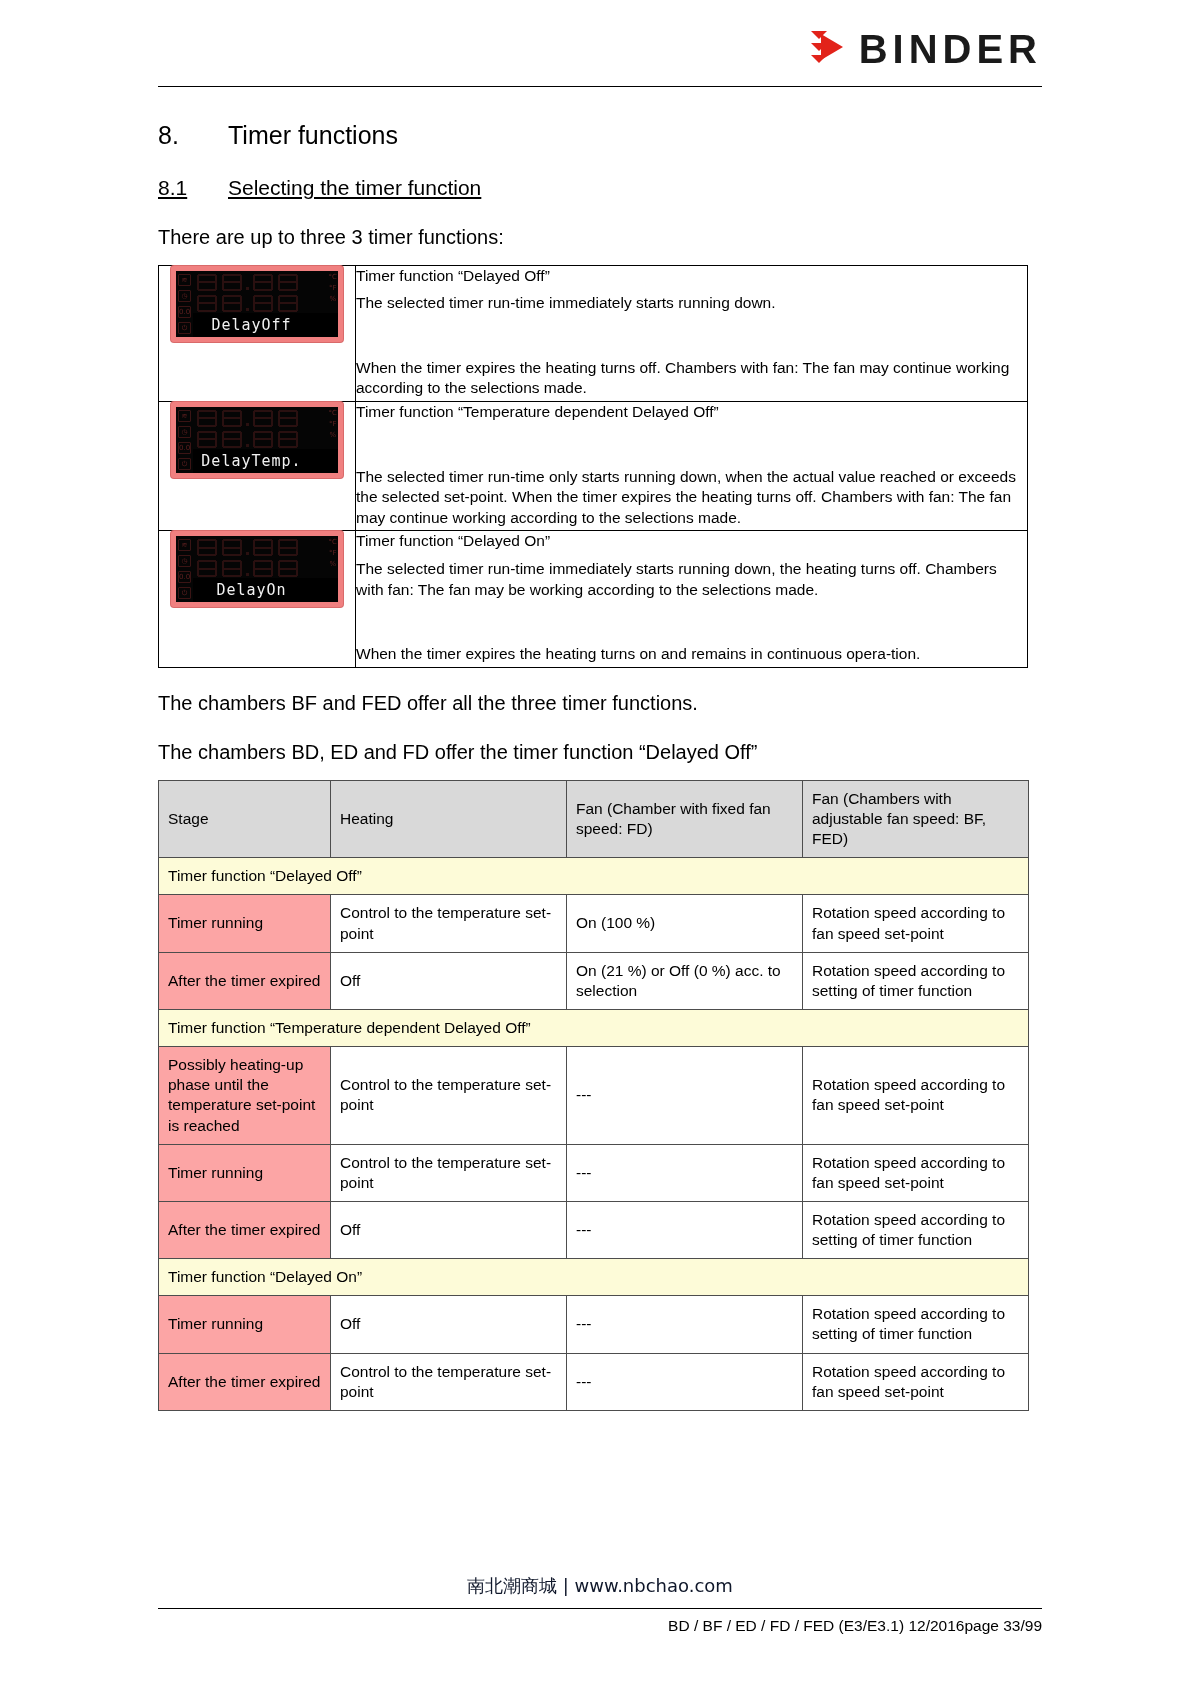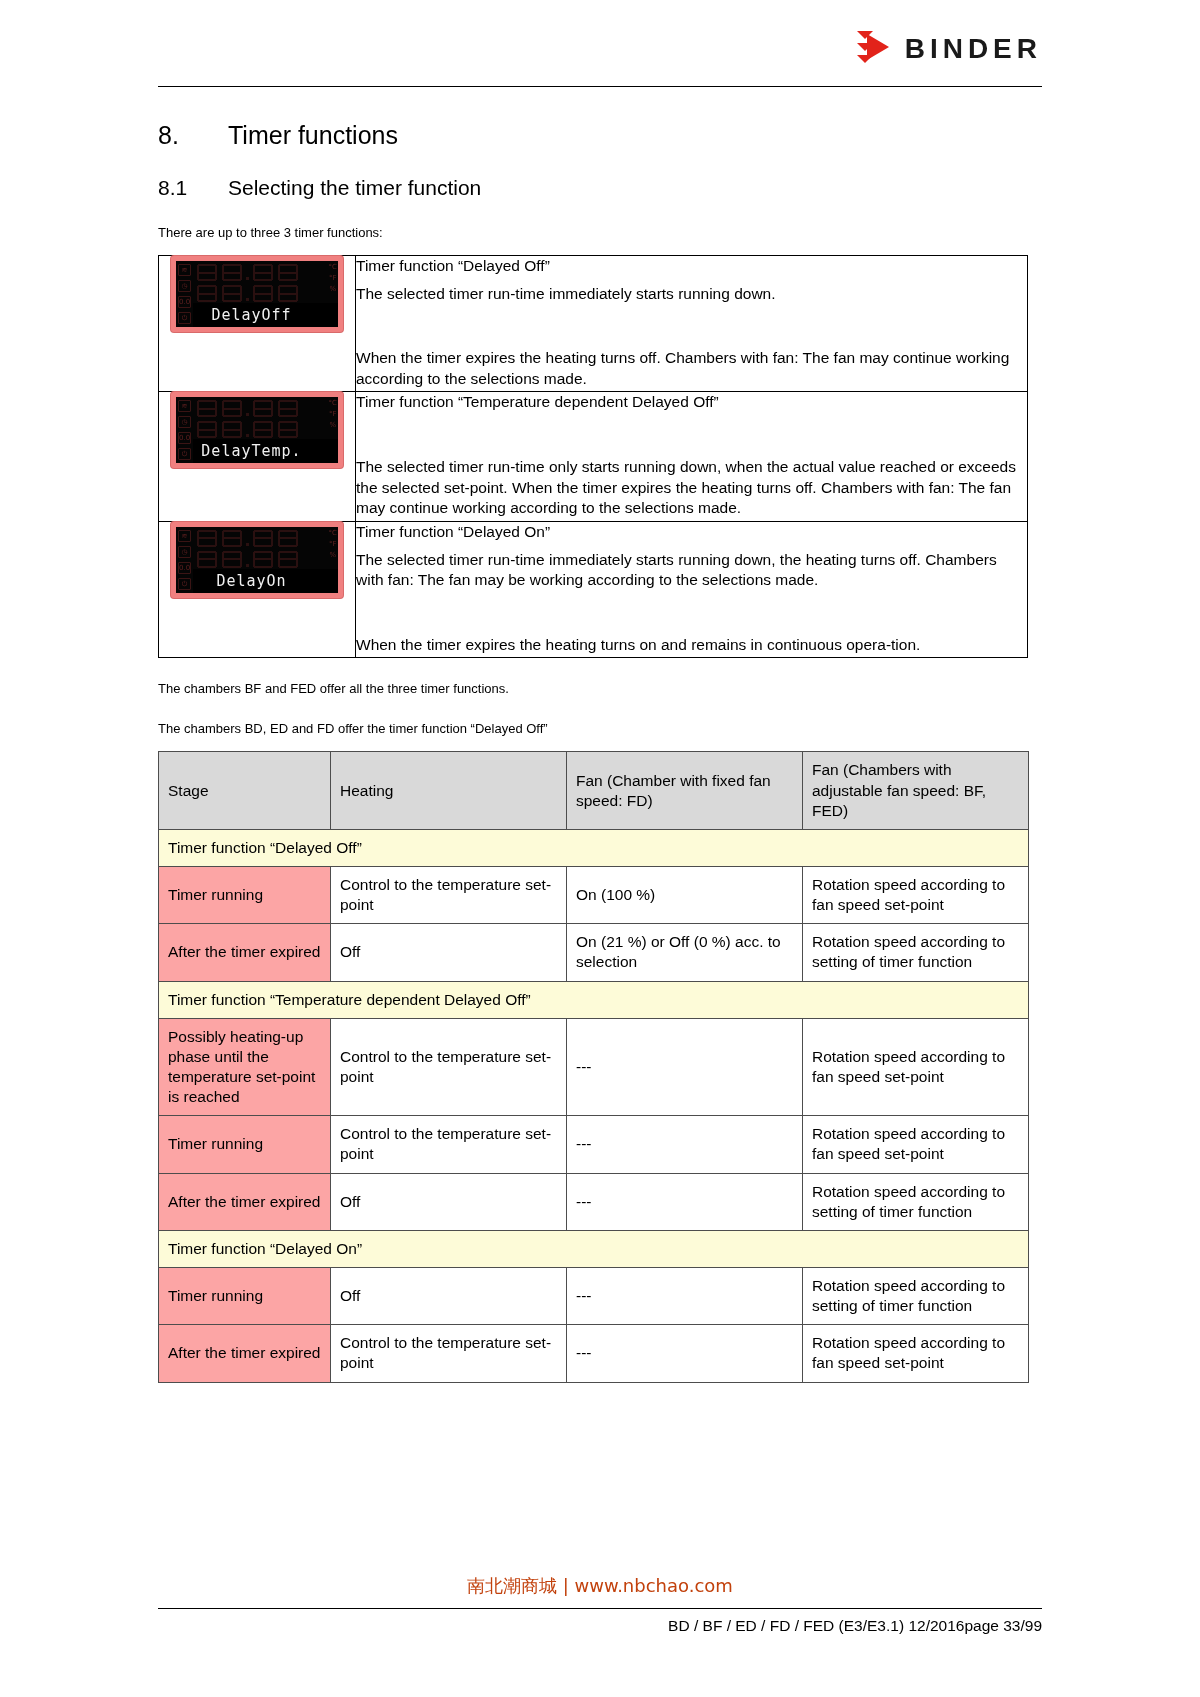--- a/index.html
+++ b/index.html
@@ -37,21 +37,21 @@
     gap: 10px;
   }
   .logo-mark {
     width: 42px;
     height: 42px;
     position: relative;
   }
   .logo-text {
     font-family: "Liberation Sans", sans-serif;
     font-weight: bold;
-    font-size: 28px;
+    font-size: 40px;
     letter-spacing: 5px;
     color: #1a1a1a;
     line-height: 1;
   }
   .header-rule {
     position: absolute;
     left: 158px;
     right: 158px;
     top: 86px;
     border-top: 1px solid #000;
@@ -72,24 +72,25 @@
     line-height: 1.25;
     display: flex;
   }
   h1.sec .num { width: 70px; flex: 0 0 70px; }
   h2.subsec {
     font-size: 21px;
     font-weight: normal;
     margin: 24px 0 0 0;
     line-height: 1.25;
     display: flex;
+    text-decoration: underline;
   }
   h2.subsec .num { width: 70px; flex: 0 0 70px; }
   p.body {
-    font-size: 13px;
+    font-size: 20px;
     line-height: 1.35;
     margin: 22px 0 0 0;
   }
 
   
   table.fn-table {
     border-collapse: collapse;
     width: 870px;
     margin-top: 14px;
     table-layout: fixed;
@@ -264,21 +265,21 @@
     position: absolute;
     left: 158px;
     right: 158px;
     bottom: 62px;
   }
   .footer-cn {
     text-align: center;
     font-size: 18px;
     font-family: "DejaVu Sans", sans-serif;
     margin-bottom: 10px;
-    color: #c2410c;
+    color: #0f172a;
   }
   .footer-rule {
     border-top: 1px solid #000;
   }
   .footer-row {
     display: flex;
     justify-content: flex-end;
     font-size: 15.5px;
     padding-top: 8px;
   }

